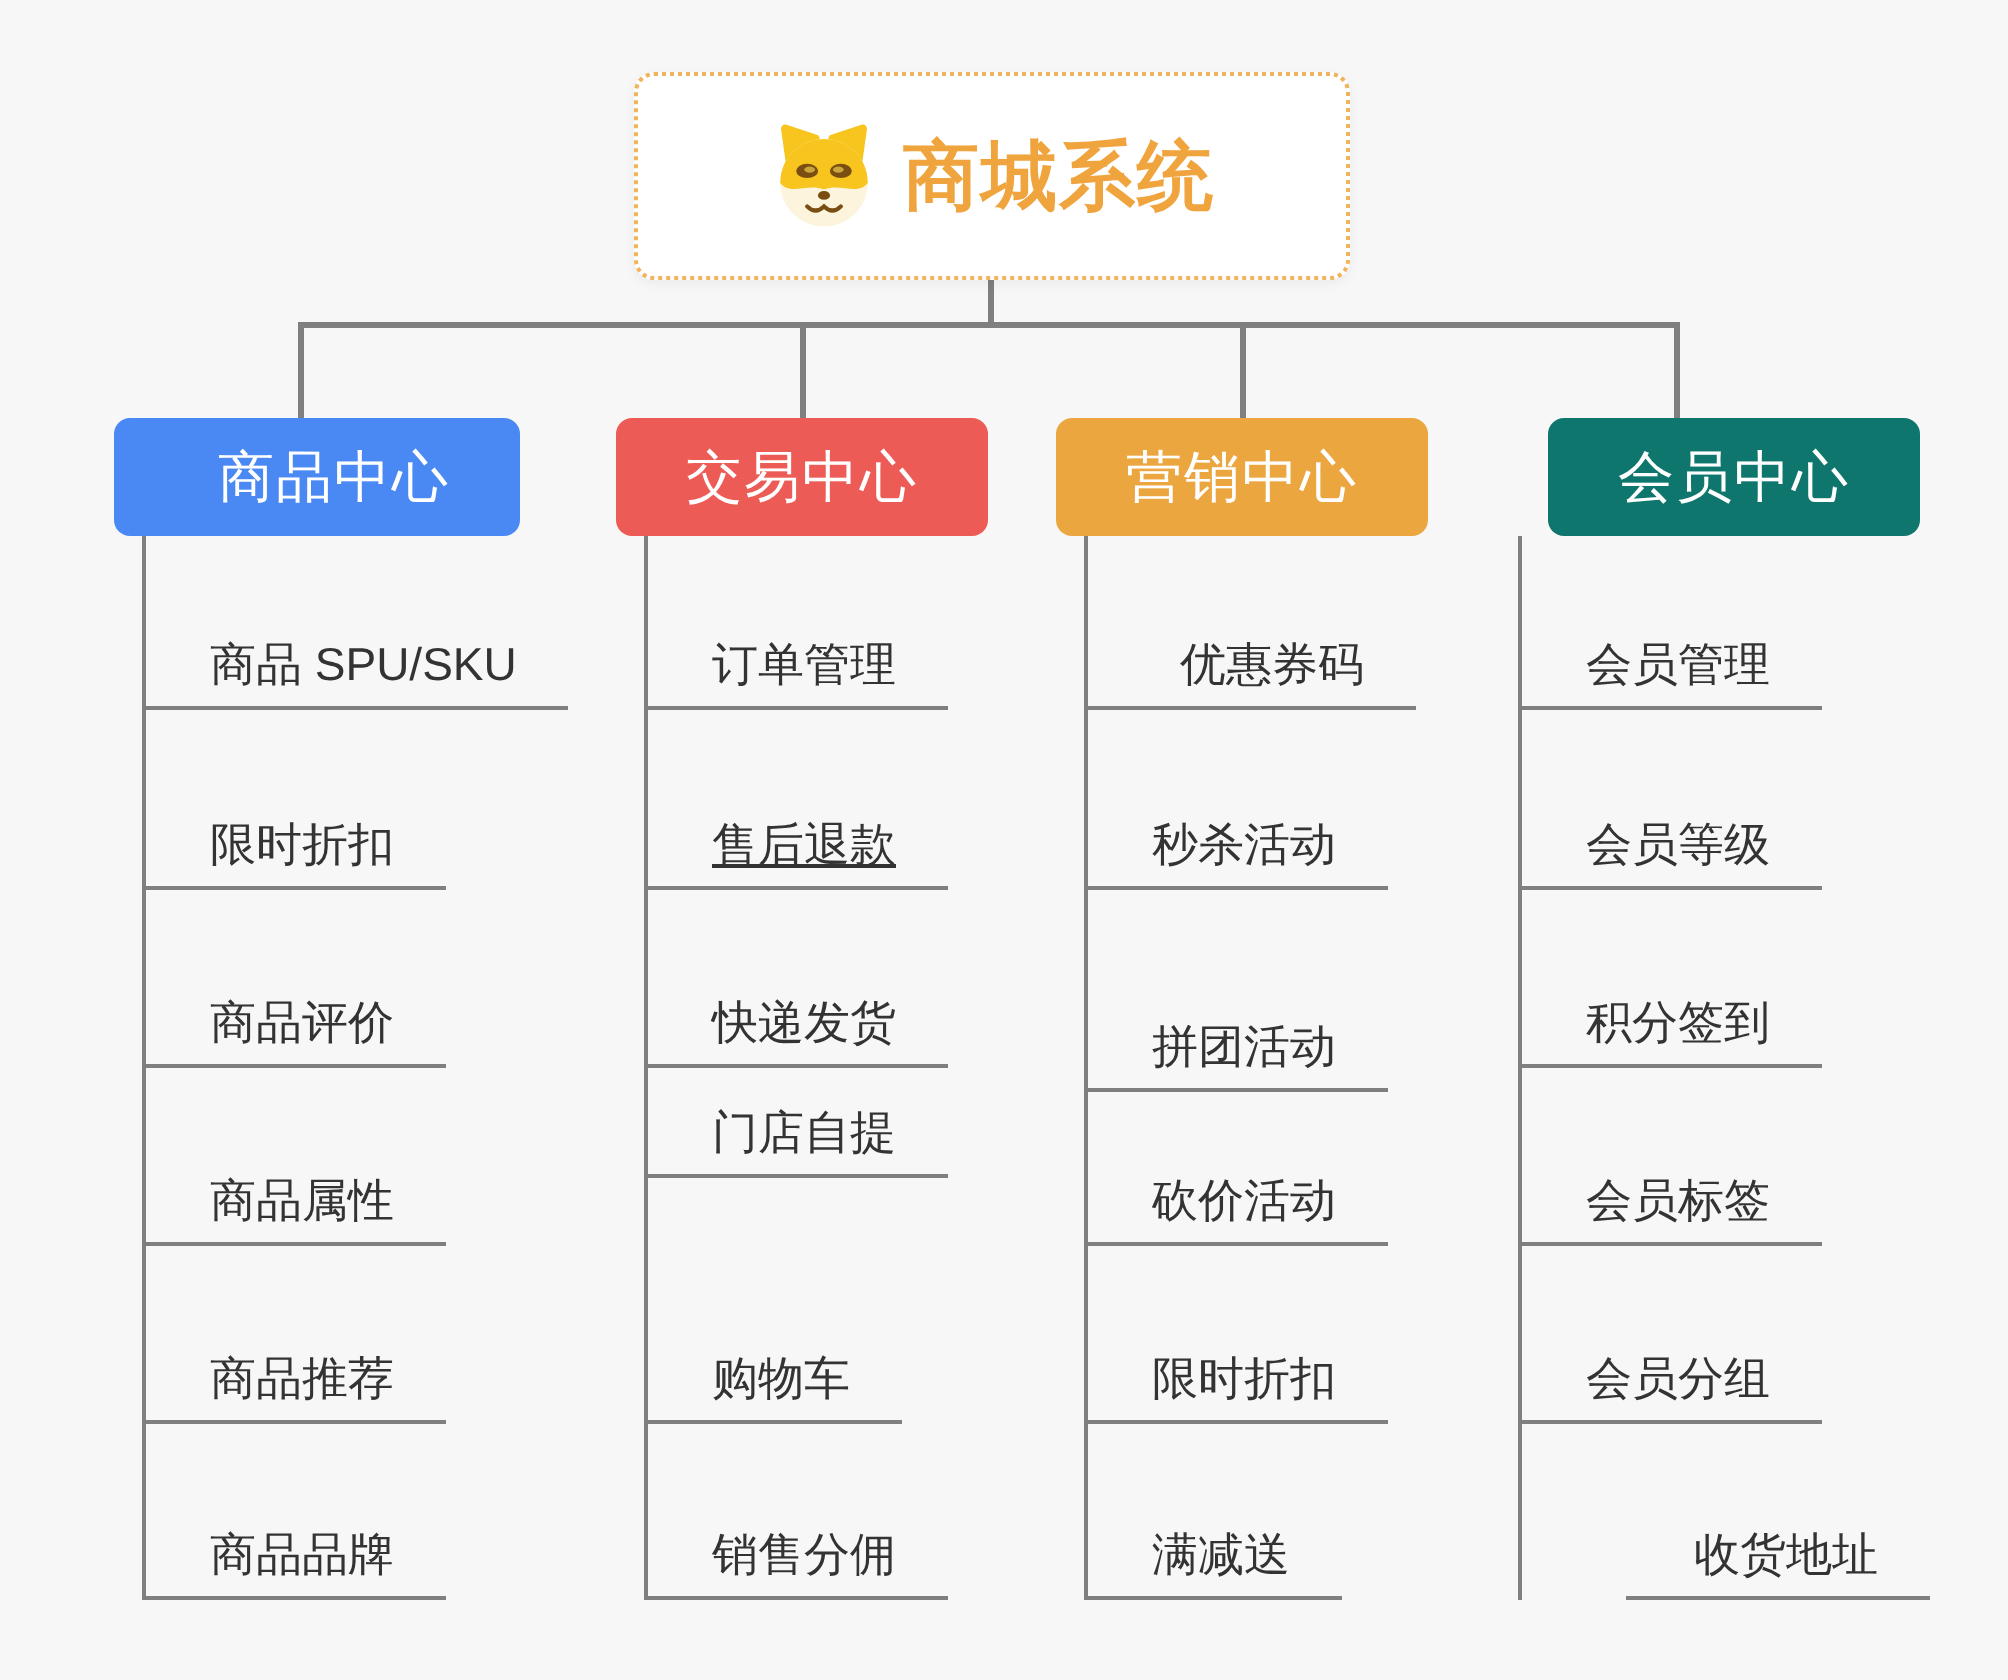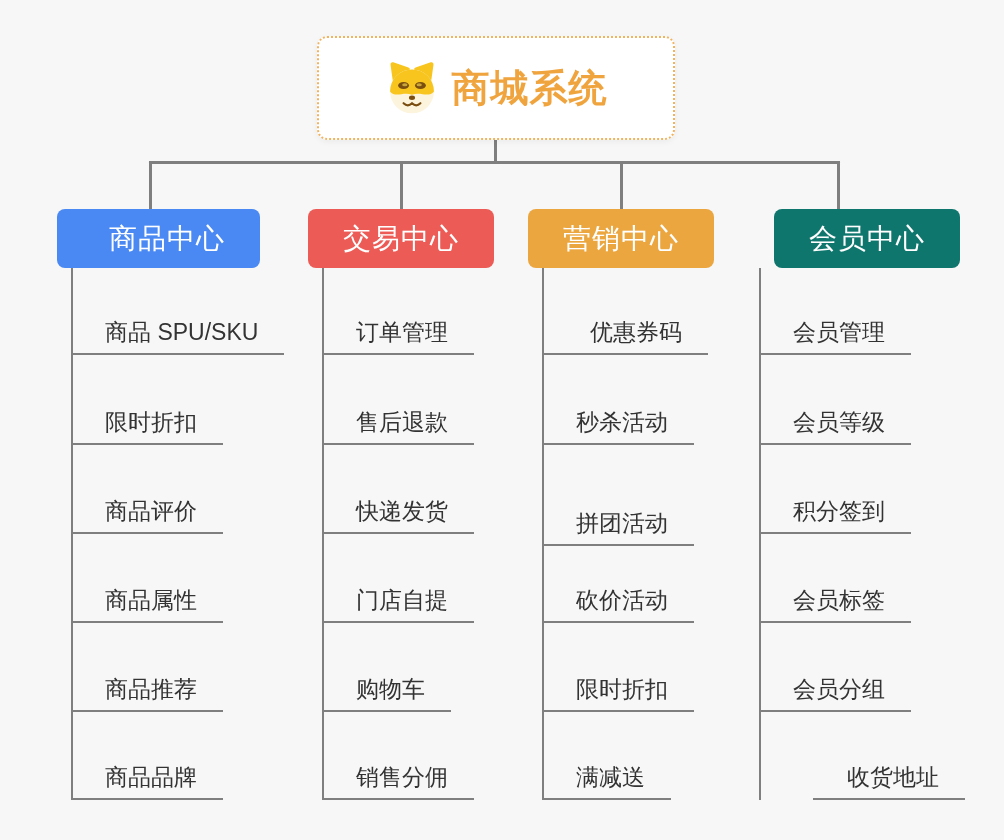--- a/index.html
+++ b/index.html
@@ -76,23 +76,23 @@
         <div class="item" style="left: 71px; top: 674px;"><span>商品推荐</span></div>
         <div class="item" style="left: 71px; top: 762px;"><span>商品品牌</span></div>
       </div>
       <div class="branch">
       <div class="branch-stem" style="left: 399.5px; top: 161px; height: 48px;"></div>
       <div class="branch-box" style="left: 308px; top: 209px; background: rgb(236, 91, 85);">
         <span class="branch-label">交易中心</span>
       </div>
       <div class="branch-trunk" style="left: 322px; top: 268px; height: 532px;"></div>
     <div class="item" style="left: 322px; top: 317px;"><span>订单管理</span></div>
-        <div class="item" style="left: 322px; top: 407px;"><span>售后退款</span></div>
+        <div class="item" style="left: 322px; top: 407px; text-decoration: underline;"><span>售后退款</span></div>
         <div class="item" style="left: 322px; top: 496px;"><span>快递发货</span></div>
-        <div class="item" style="left: 322px; top: 585px;"><span>门店自提</span></div>
+        <div class="item" style="left: 322px; top: 551px;"><span>门店自提</span></div>
         <div class="item" style="left: 322px; top: 674px;"><span>购物车</span></div>
         <div class="item" style="left: 322px; top: 762px;"><span>销售分佣</span></div>
       </div>
       <div class="branch">
       <div class="branch-stem" style="left: 619.5px; top: 161px; height: 48px;"></div>
       <div class="branch-box" style="left: 528px; top: 209px; background: rgb(235, 166, 63);">
         <span class="branch-label">营销中心</span>
       </div>
       <div class="branch-trunk" style="left: 542px; top: 268px; height: 532px;"></div>
     <div class="item" style="left: 542px; top: 317px; padding-left: 48px;"><span>优惠券码</span></div>

